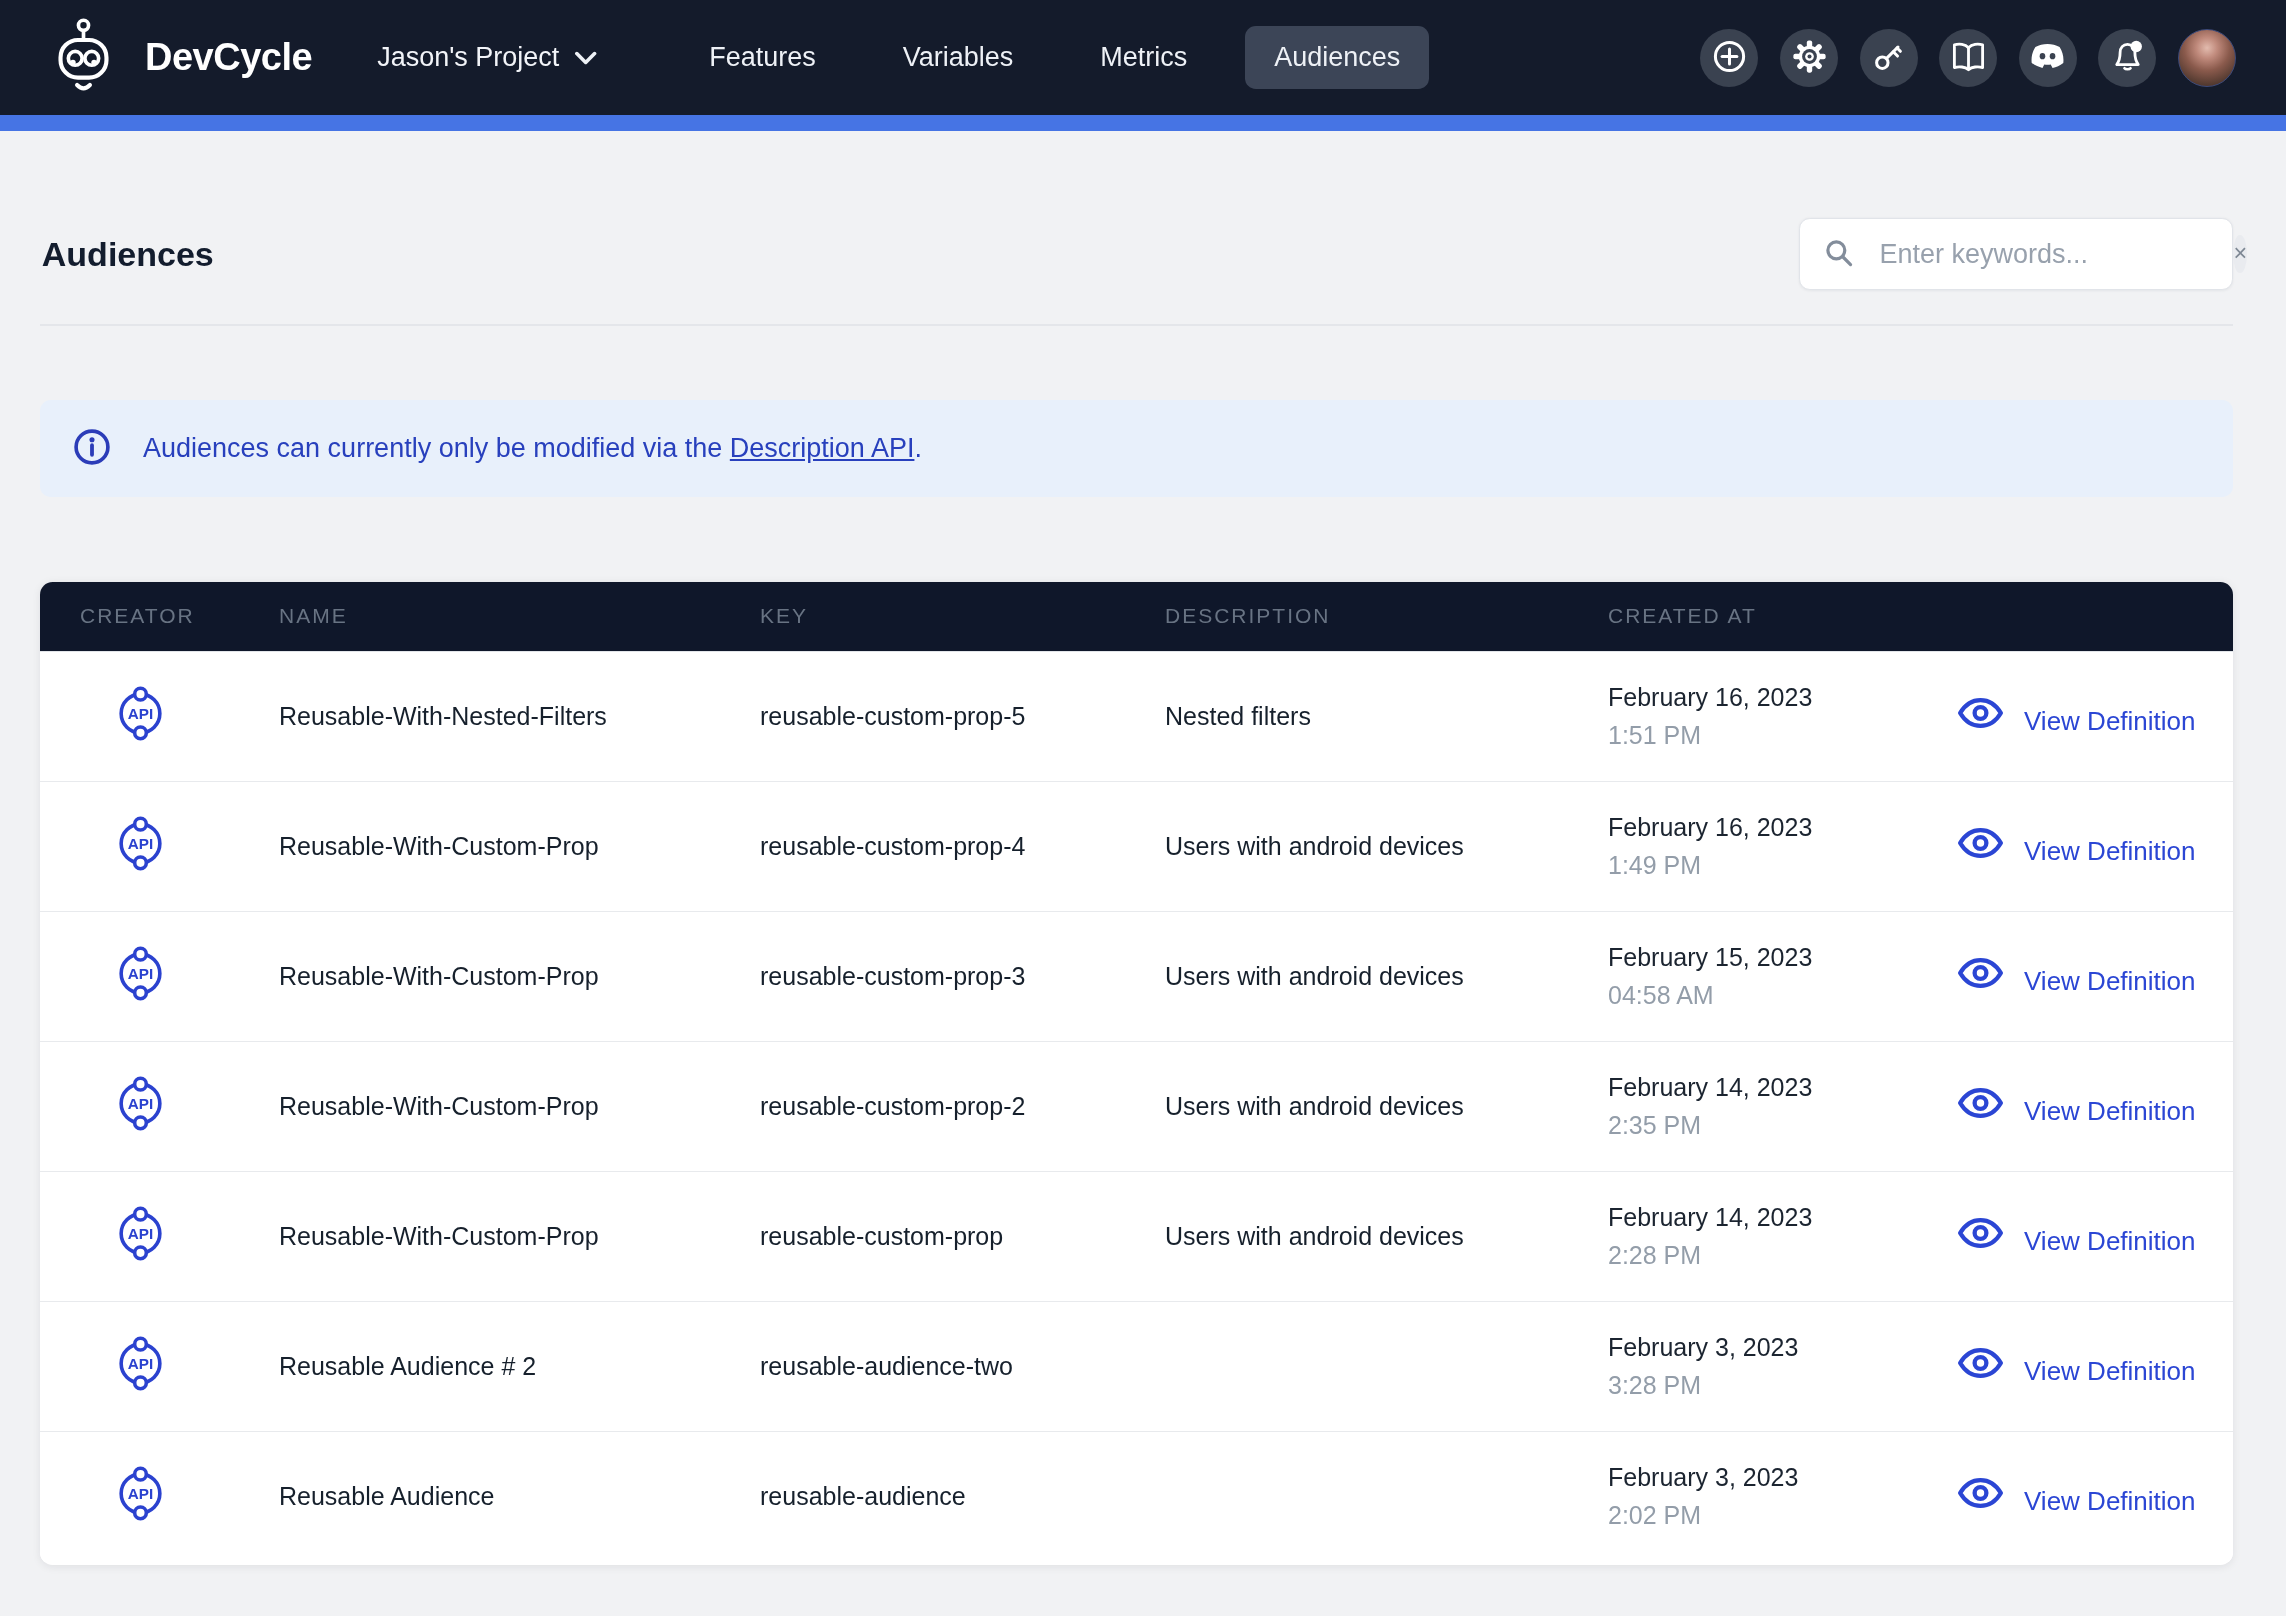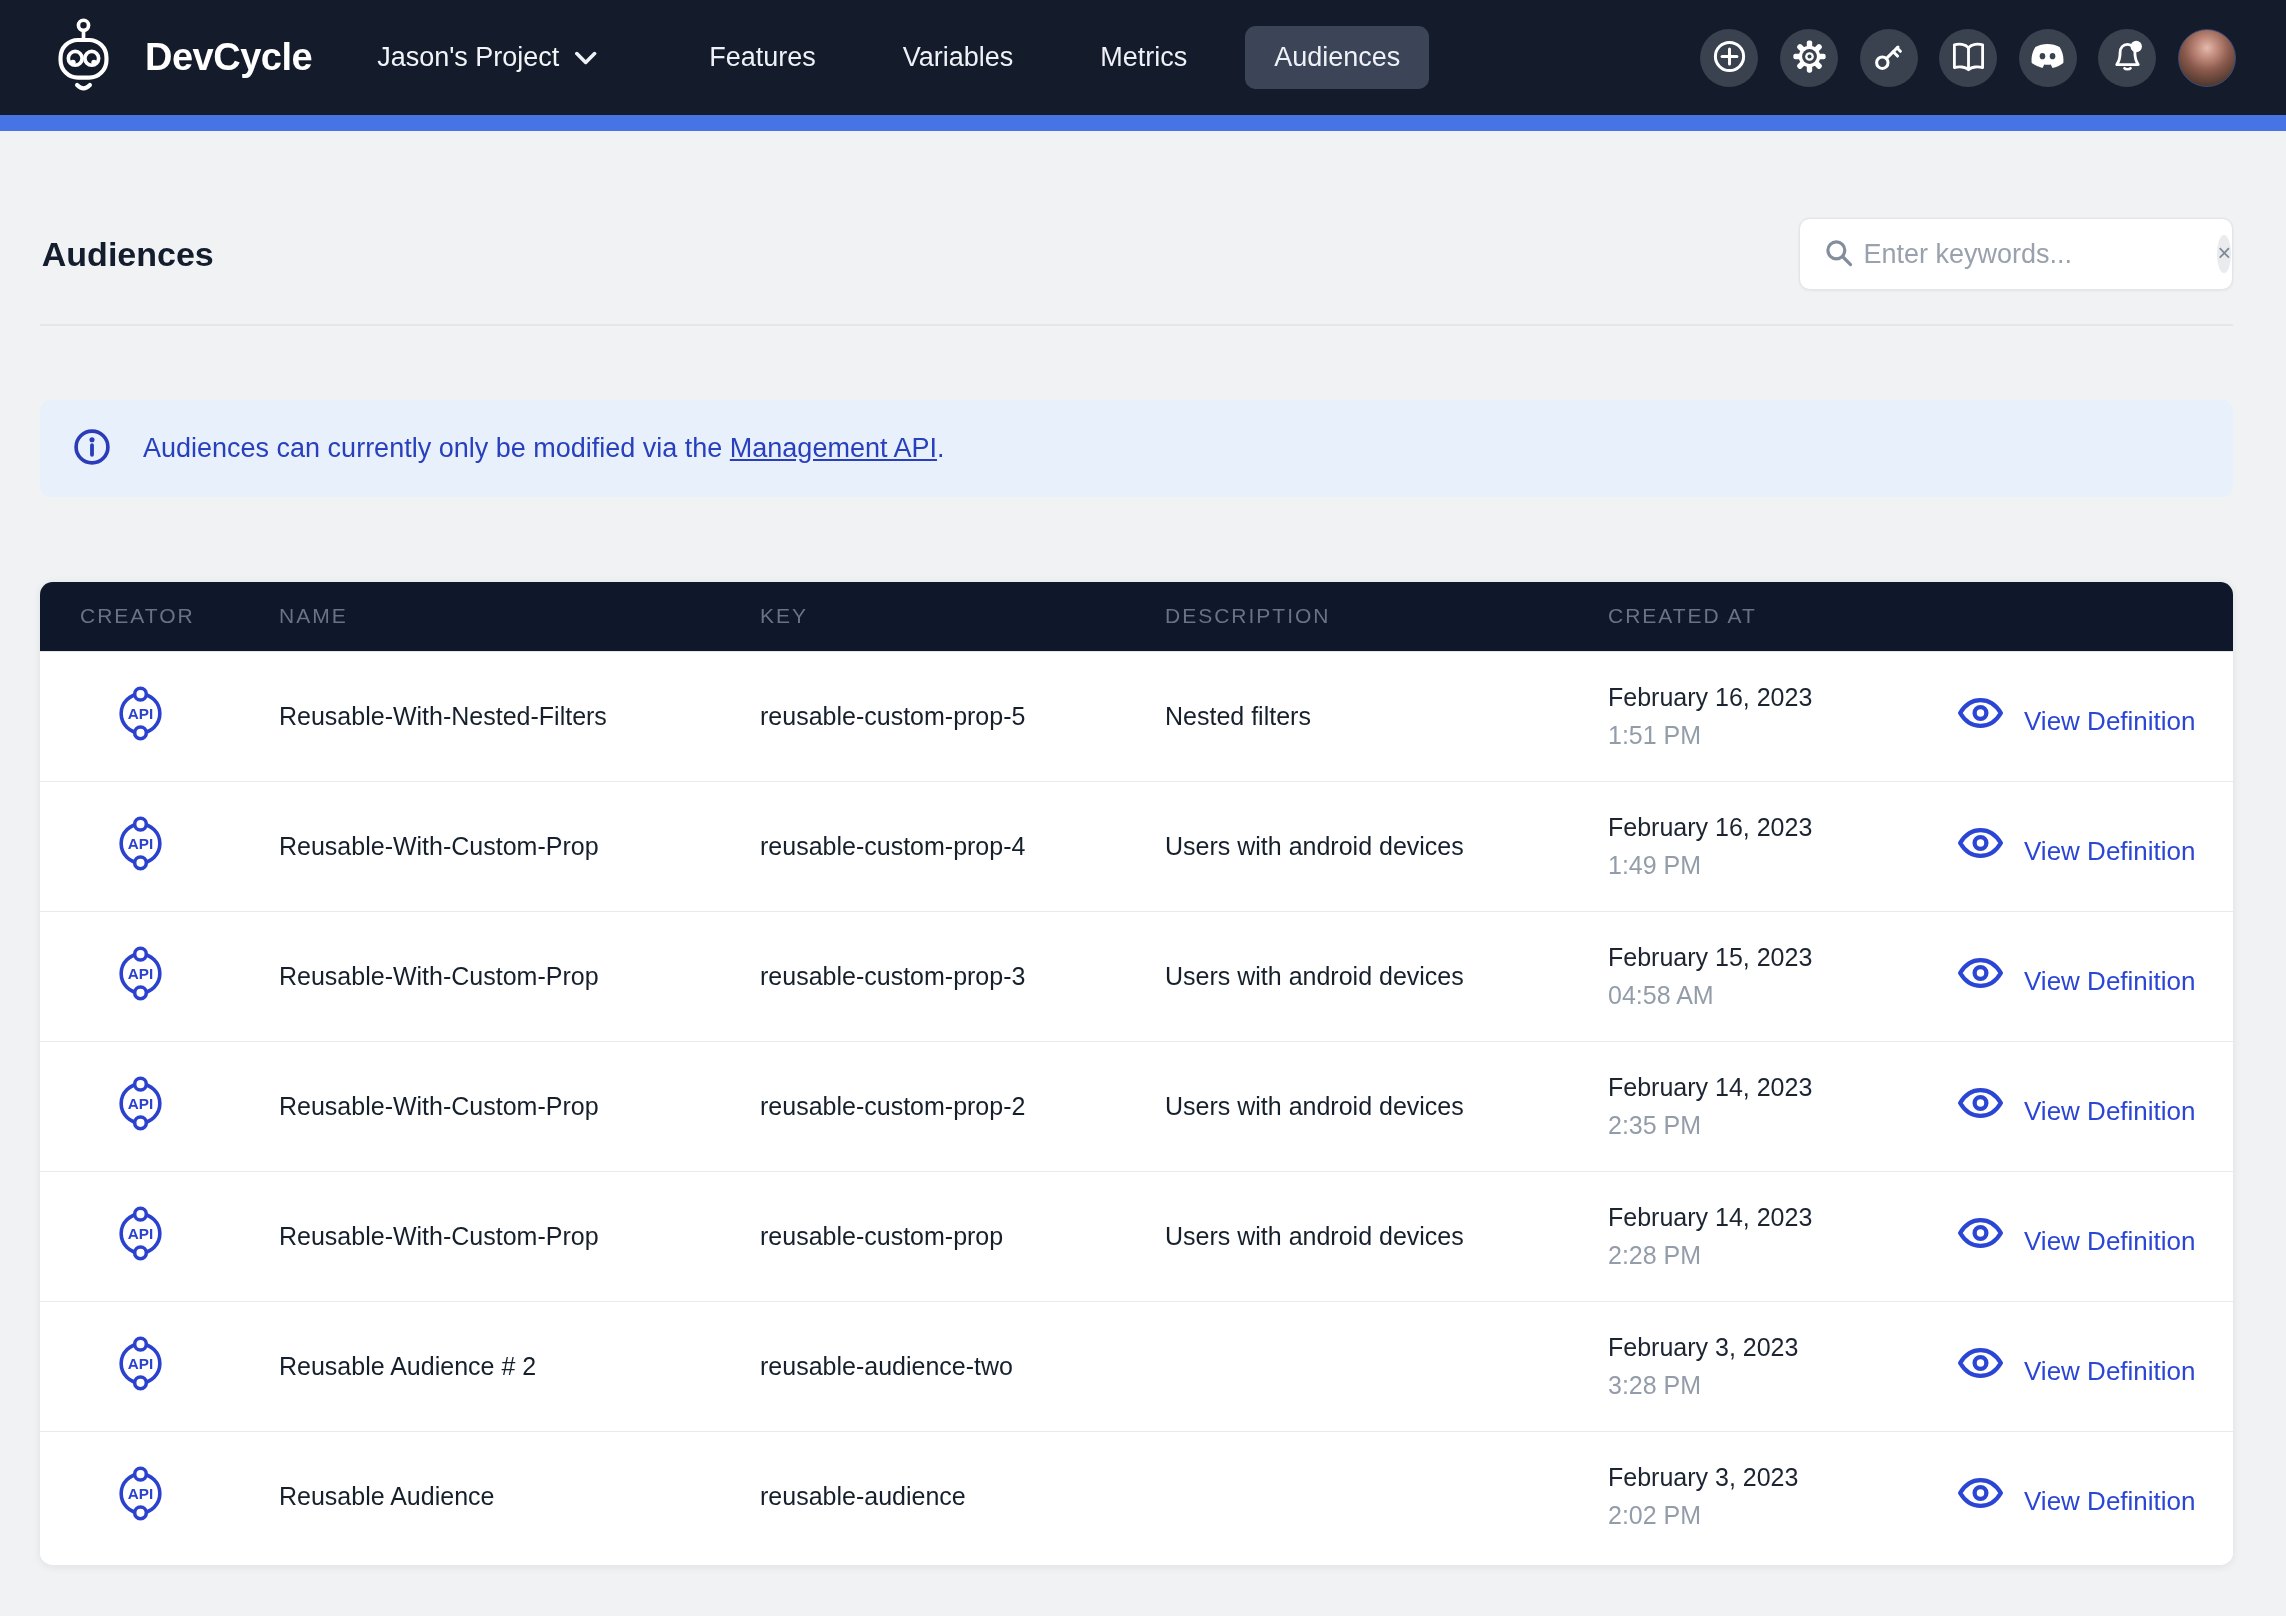--- a/index.html
+++ b/index.html
@@ -58,21 +58,21 @@
   }
   .page-title { font-size:34px; font-weight:bold; color:#131d2e; padding-left:1.8px; }
 
   .search-box {
     width:434px; height:72px; background:#ffffff;
     border:0.9px solid #e1e4e9; border-radius:10.8px;
     box-shadow:0 0.9px 2.7px rgba(20,27,43,0.06);
     display:flex; align-items:center; padding:0 14.4px 0 23.4px;
   }
   .search-box input {
-    flex:1; border:none; outline:none; margin-left:8px;
+    flex:1; border:none; outline:none; margin-left:24px;
     font-size:27px; color:#32414f;
     font-family:"Liberation Sans","DejaVu Sans",sans-serif;
     background:transparent;
   }
   .search-box input::placeholder { color:#98a1ad; }
   .search-clear {
     width:38px; height:38px; border-radius:50%; border:none;
     background:#e9ebef; color:#7e8894; font-size:23.4px; line-height:1;
     display:flex; align-items:center; justify-content:center; cursor:pointer;
   }
@@ -247,21 +247,21 @@
   <div class="divider"></div>
 
   <div class="info-banner">
     <span>
       <svg width="40" height="40" viewBox="0 0 44 44" fill="none">
         <circle cx="22" cy="22" r="17.5" stroke="#2b3cb8" stroke-width="4"></circle>
         <circle cx="22" cy="14" r="2.8" fill="#2b3cb8"></circle>
         <path d="M22 20 V30.5" stroke="#2b3cb8" stroke-width="4.2" stroke-linecap="round"></path>
       </svg>
     </span>
-    <span class="text"><span>Audiences can currently only be modified via the </span><a>Management API</a><span>.</span></span>
+    <span class="text"><span>Audiences can currently only be modified via the </span><a>Description API</a><span>.</span></span>
   </div>
 
   <section class="table-card">
     <div class="thead">
       <div class="th c-creator">Creator</div>
       <div class="th">Name</div>
       <div class="th">Key</div>
       <div class="th">Description</div>
       <div class="th">Created At</div>
       <div class="th"></div>

